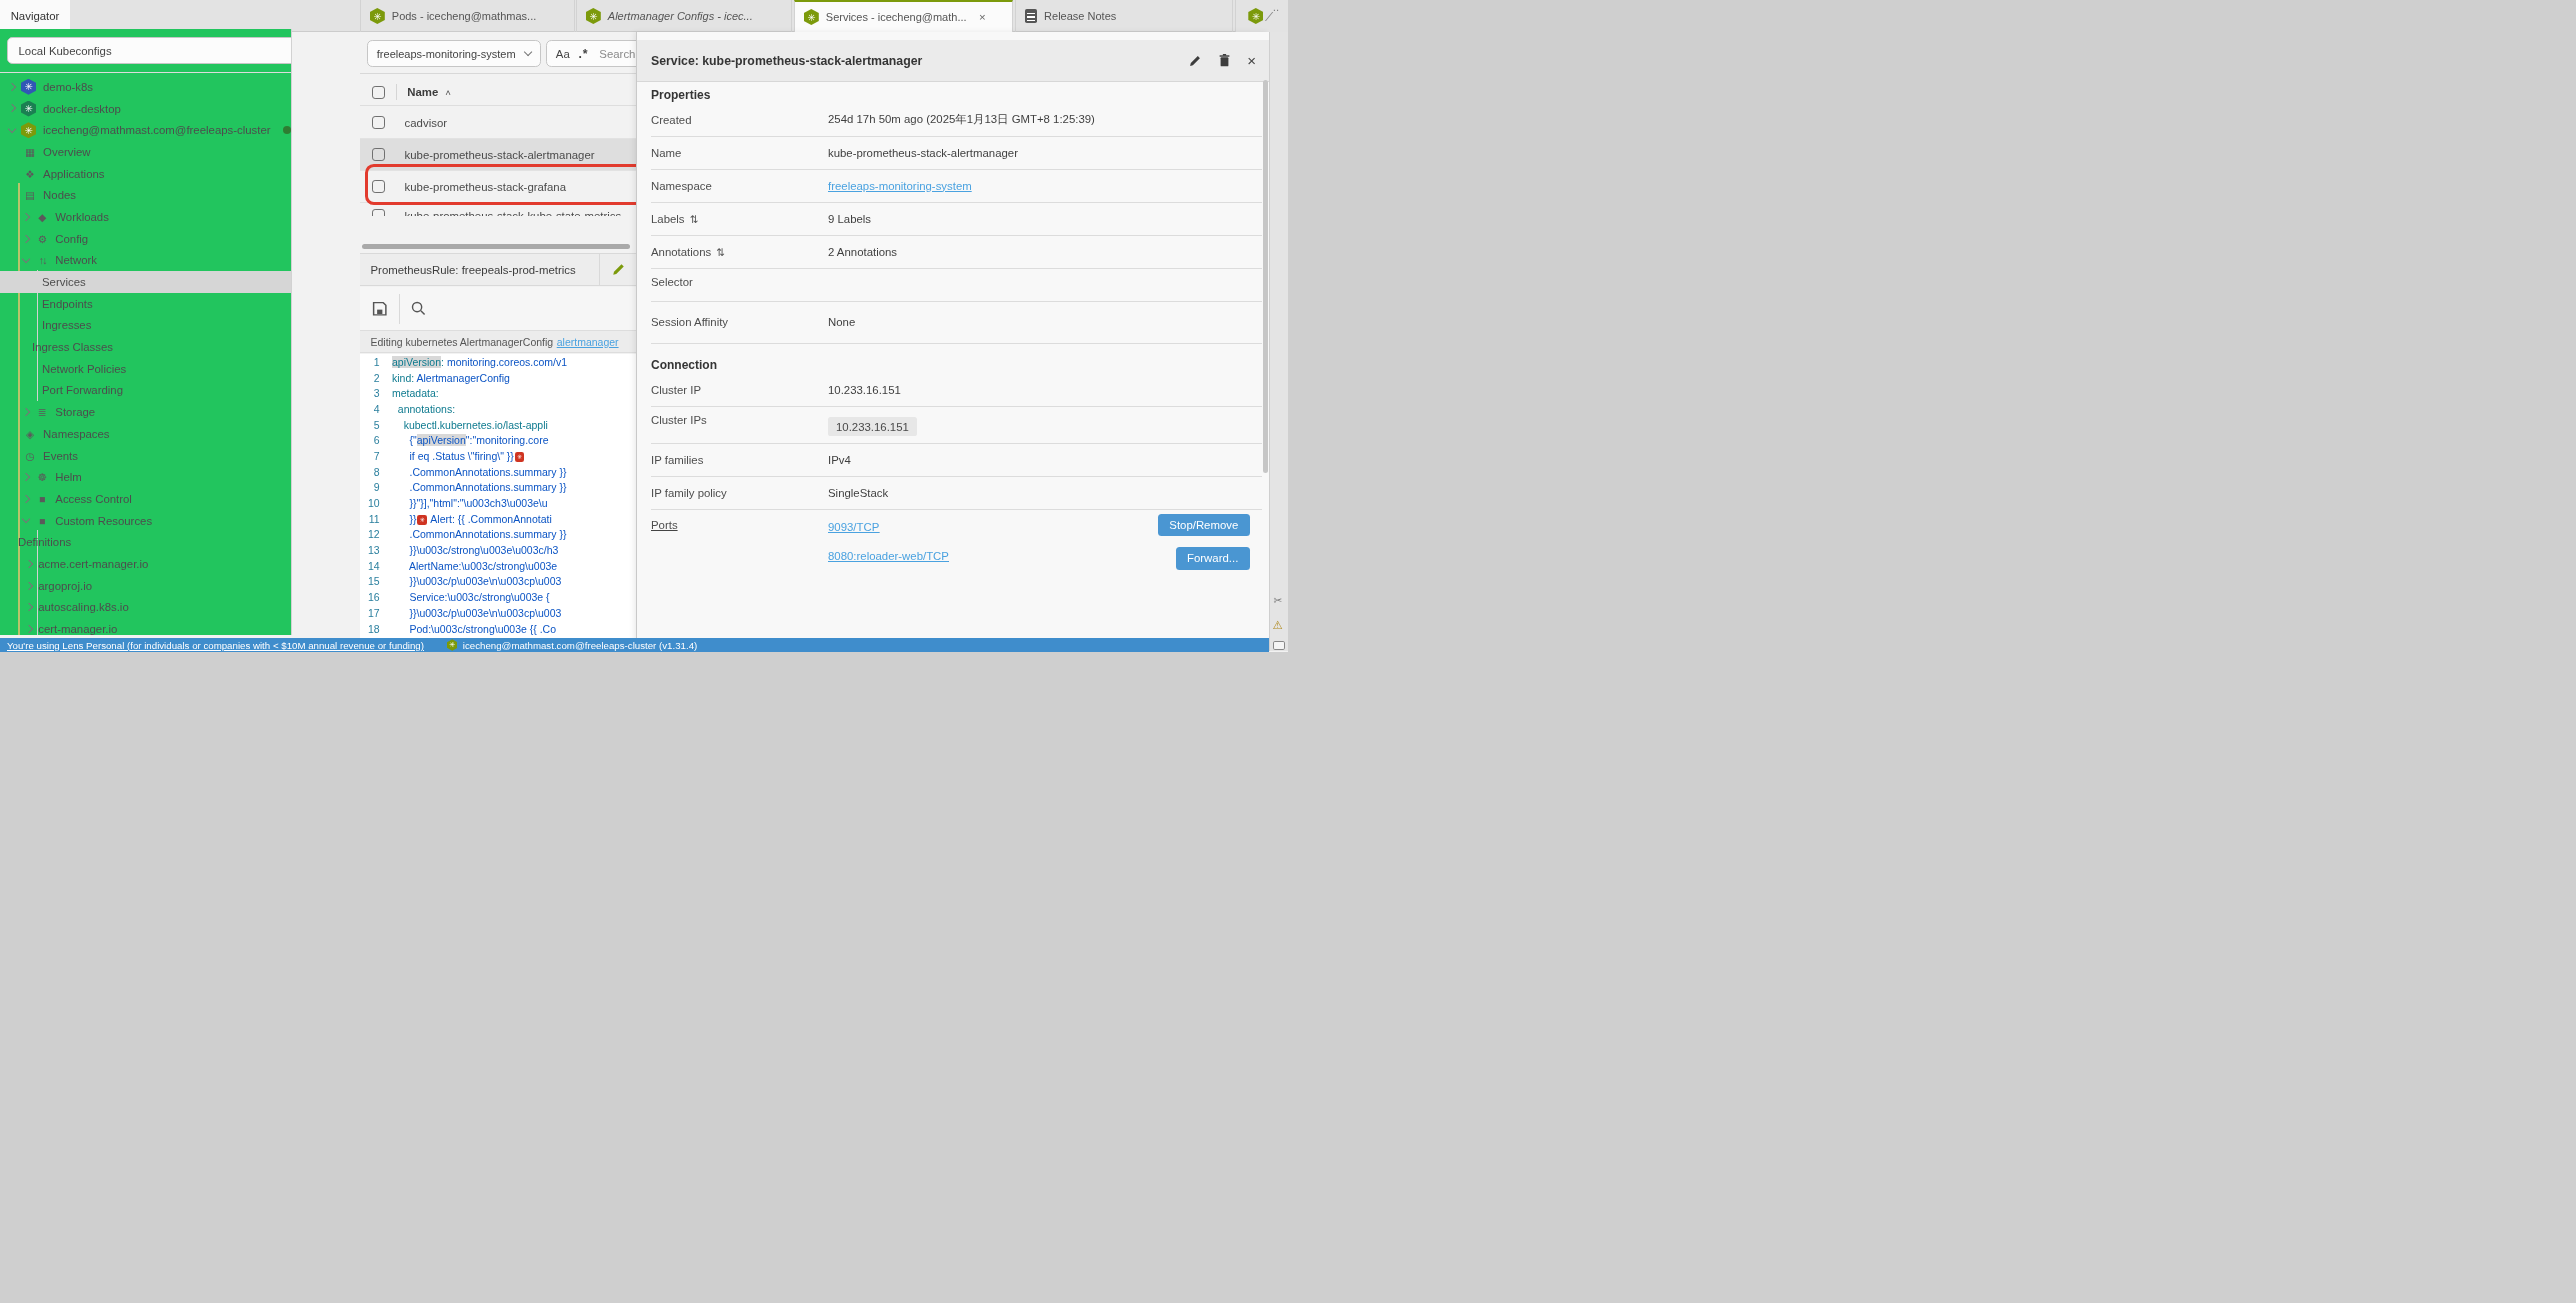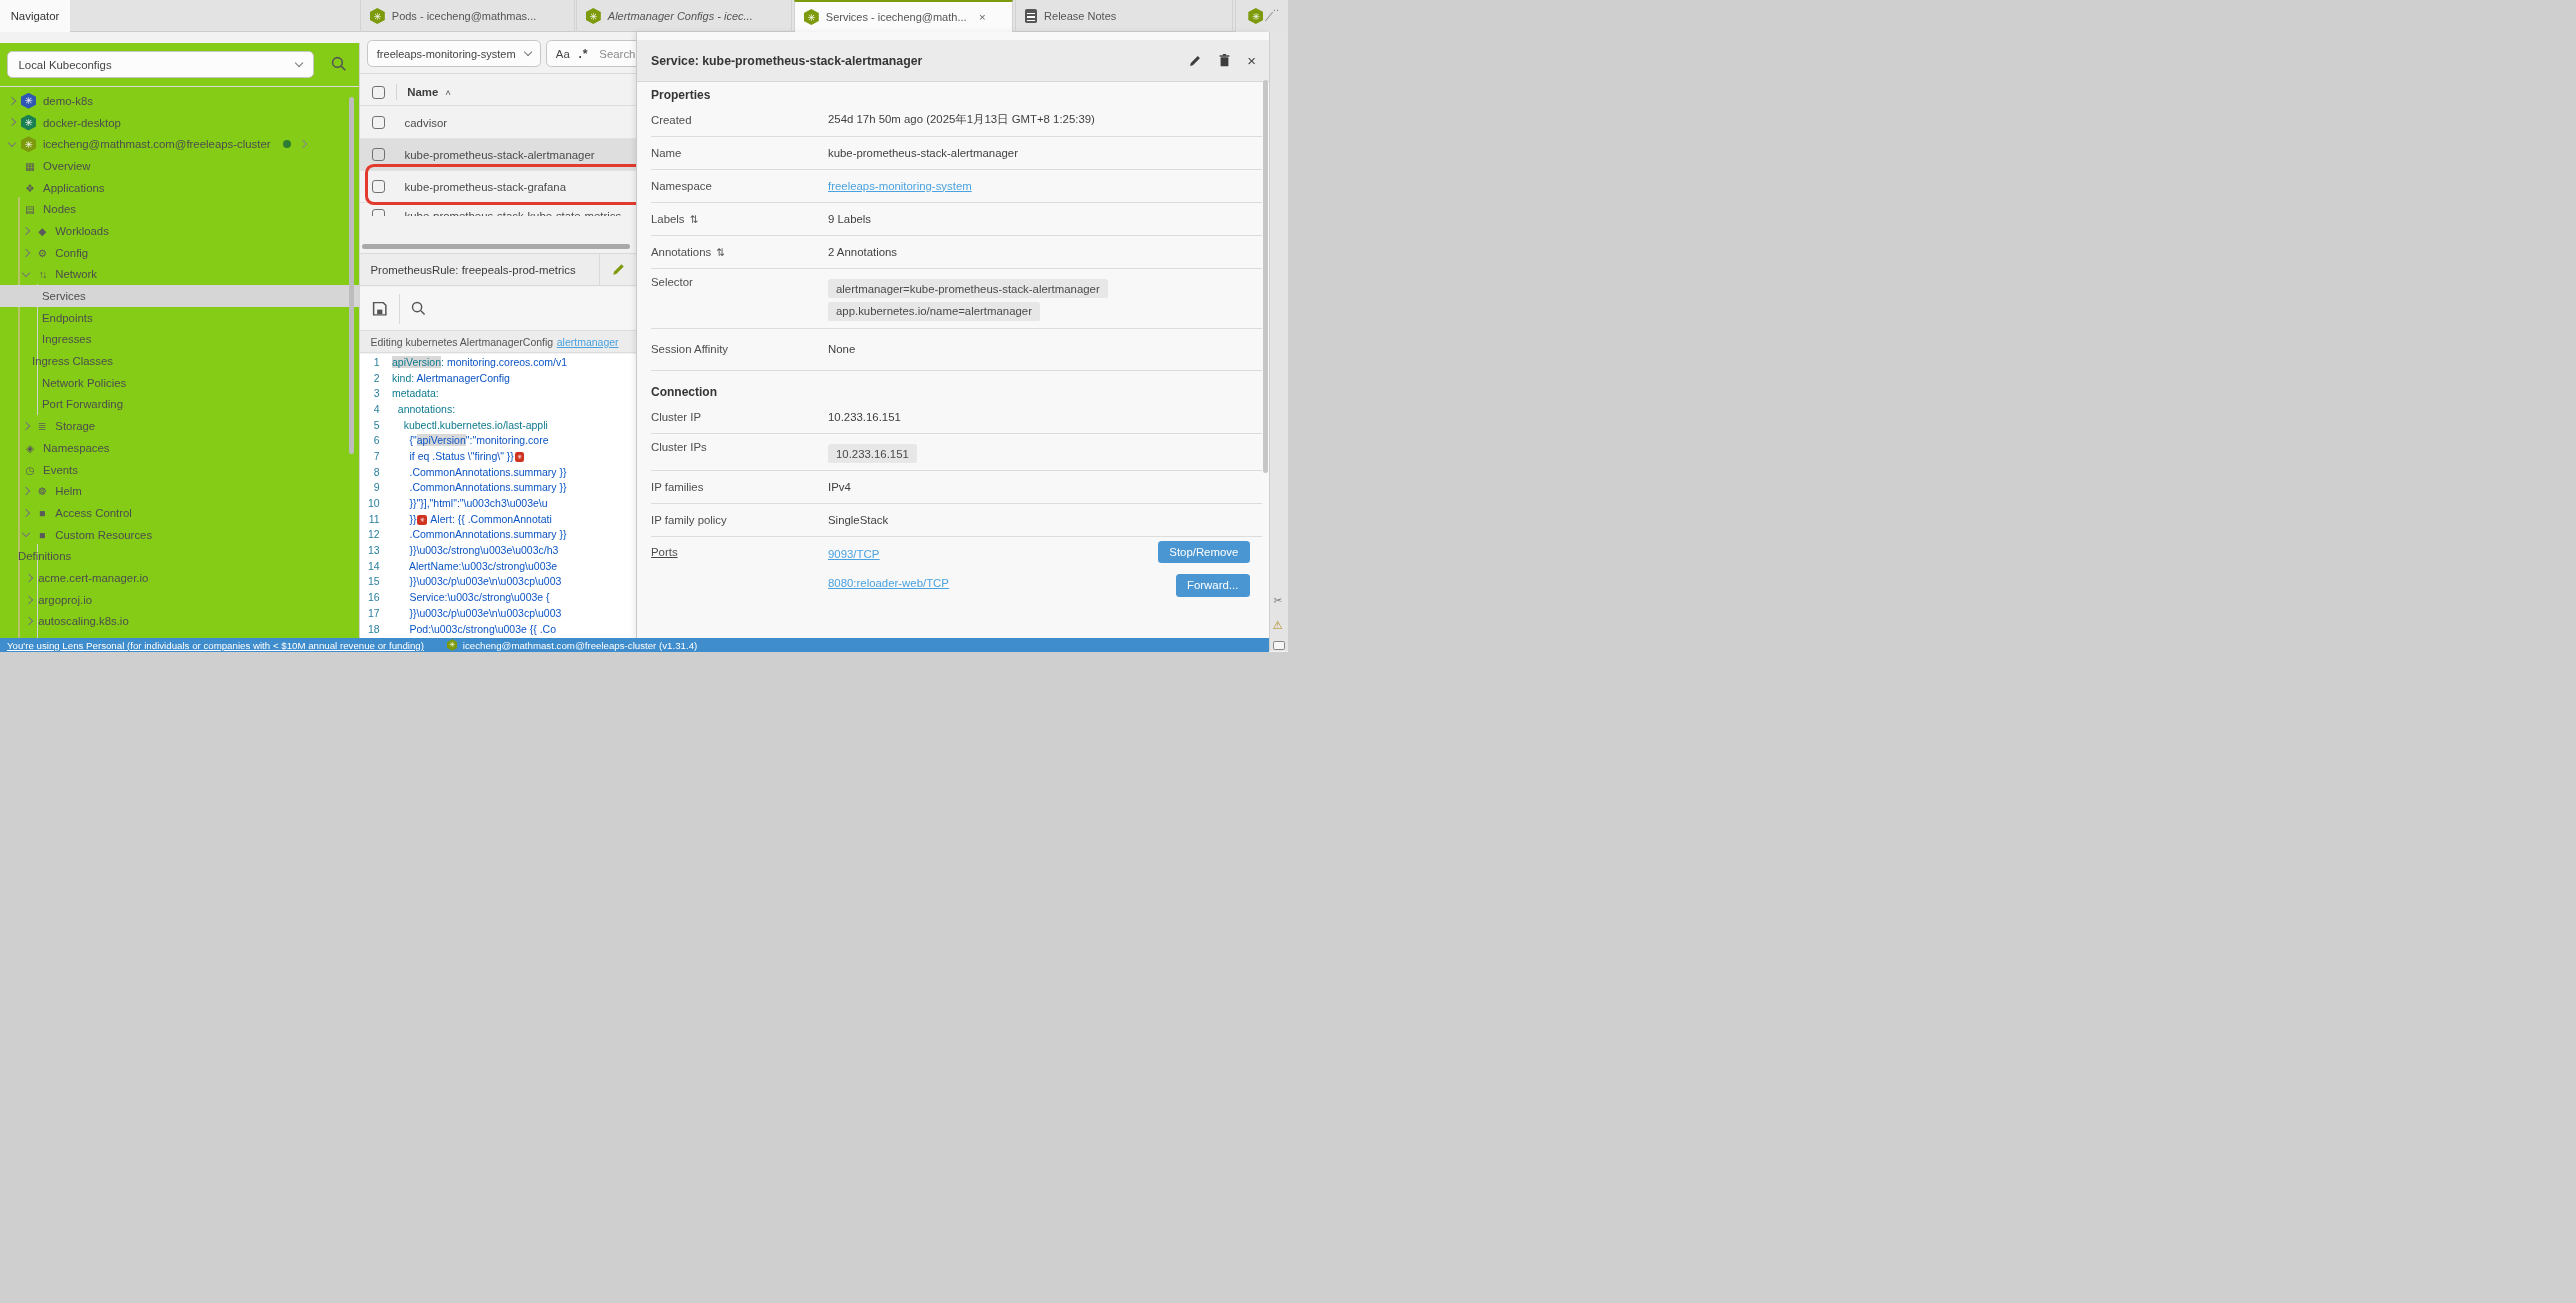--- a/index.html
+++ b/index.html
@@ -16,21 +16,21 @@
   .hex{clip-path:polygon(50% 0,100% 25%,100% 75%,50% 100%,0 75%,0 25%);display:inline-flex;align-items:center;justify-content:center;color:#fff;flex:none;}
   .hex16{width:15px;height:16px;font-size:9.7px;}
   .hex12{width:10.5px;height:11.4px;font-size:7px;}
   .doc-icon{width:12.3px;height:14px;background:#555;border-radius:1.8px;position:relative;flex:none;}
   .doc-icon i{position:absolute;left:2.6px;right:2.6px;height:1.8px;background:#fff;}
   #win-dots{position:absolute;right:7px;top:1.8px;color:#777;font-size:9.7px;letter-spacing:1.8px;}
   #tab-overflow{position:absolute;left:1235px;top:0;width:53px;height:32px;border-left:0.9px solid #d2d2d2;display:flex;align-items:center;gap:5.3px;padding-left:12.3px;background:#e3e3e3;}
   #tab-overflow .slash{color:#888;font-style:italic;font-size:13px;}
 
   
-  #sidebar{position:absolute;left:0;top:43px;width:360px;height:606px;background:#84cc16;border-right:0.9px solid #d2d2d2;overflow:hidden;}
+  #sidebar{position:absolute;left:0;top:29px;width:292px;height:606px;background:#22c55e;border-right:0.9px solid #d2d2d2;overflow:hidden;}
   .side-controls{position:relative;height:44px;border-bottom:0.9px solid #dcdcdc;}
   .kselect{position:absolute;left:7px;top:8px;width:307px;height:27px;background:#fcfcfc;border:0.9px solid #c6c6c6;border-radius:5.3px;display:flex;align-items:center;padding:0 10.5px;color:#444;font-size:11.4px;}
   .kselect .sp{flex:1;}
   .chevb{width:6.1px;height:6.1px;border-right:1.4px solid #777;border-bottom:1.4px solid #777;display:inline-block;}
   .cdown{transform:rotate(45deg);margin-top:-2.6px;}
   .cright{transform:rotate(-45deg);}
   .side-mag{position:absolute;left:330px;top:12.3px;}
   #tree{position:absolute;left:0;top:47px;width:360px;}
   .trow{position:relative;height:21.7px;display:flex;align-items:center;color:#4d4d4d;font-size:11.4px;white-space:nowrap;cursor:pointer;}
   .trow.sel{background:#d6d6d6;}
@@ -414,24 +414,20 @@
           <span class="plabel">
             <span>Annotations</span>
             <span class="sort">⇅</span>
           </span>
           <span class="pval">2 Annotations</span>
         </div>
         <div class="prow chips-row">
           <span class="plabel">
             <span>Selector</span>
           </span>
-          <div>
-            <span class="chip">alertmanager=kube-prometheus-stack-alertmanager</span>
-            <span class="chip">app.kubernetes.io/name=alertmanager</span>
-          </div>
         </div>
         <div class="prow tall">
           <span class="plabel">
             <span>Session Affinity</span>
           </span>
           <span class="pval">None</span>
         </div>
         <div class="psec">Connection</div>
         <div class="prow">
           <span class="plabel">

